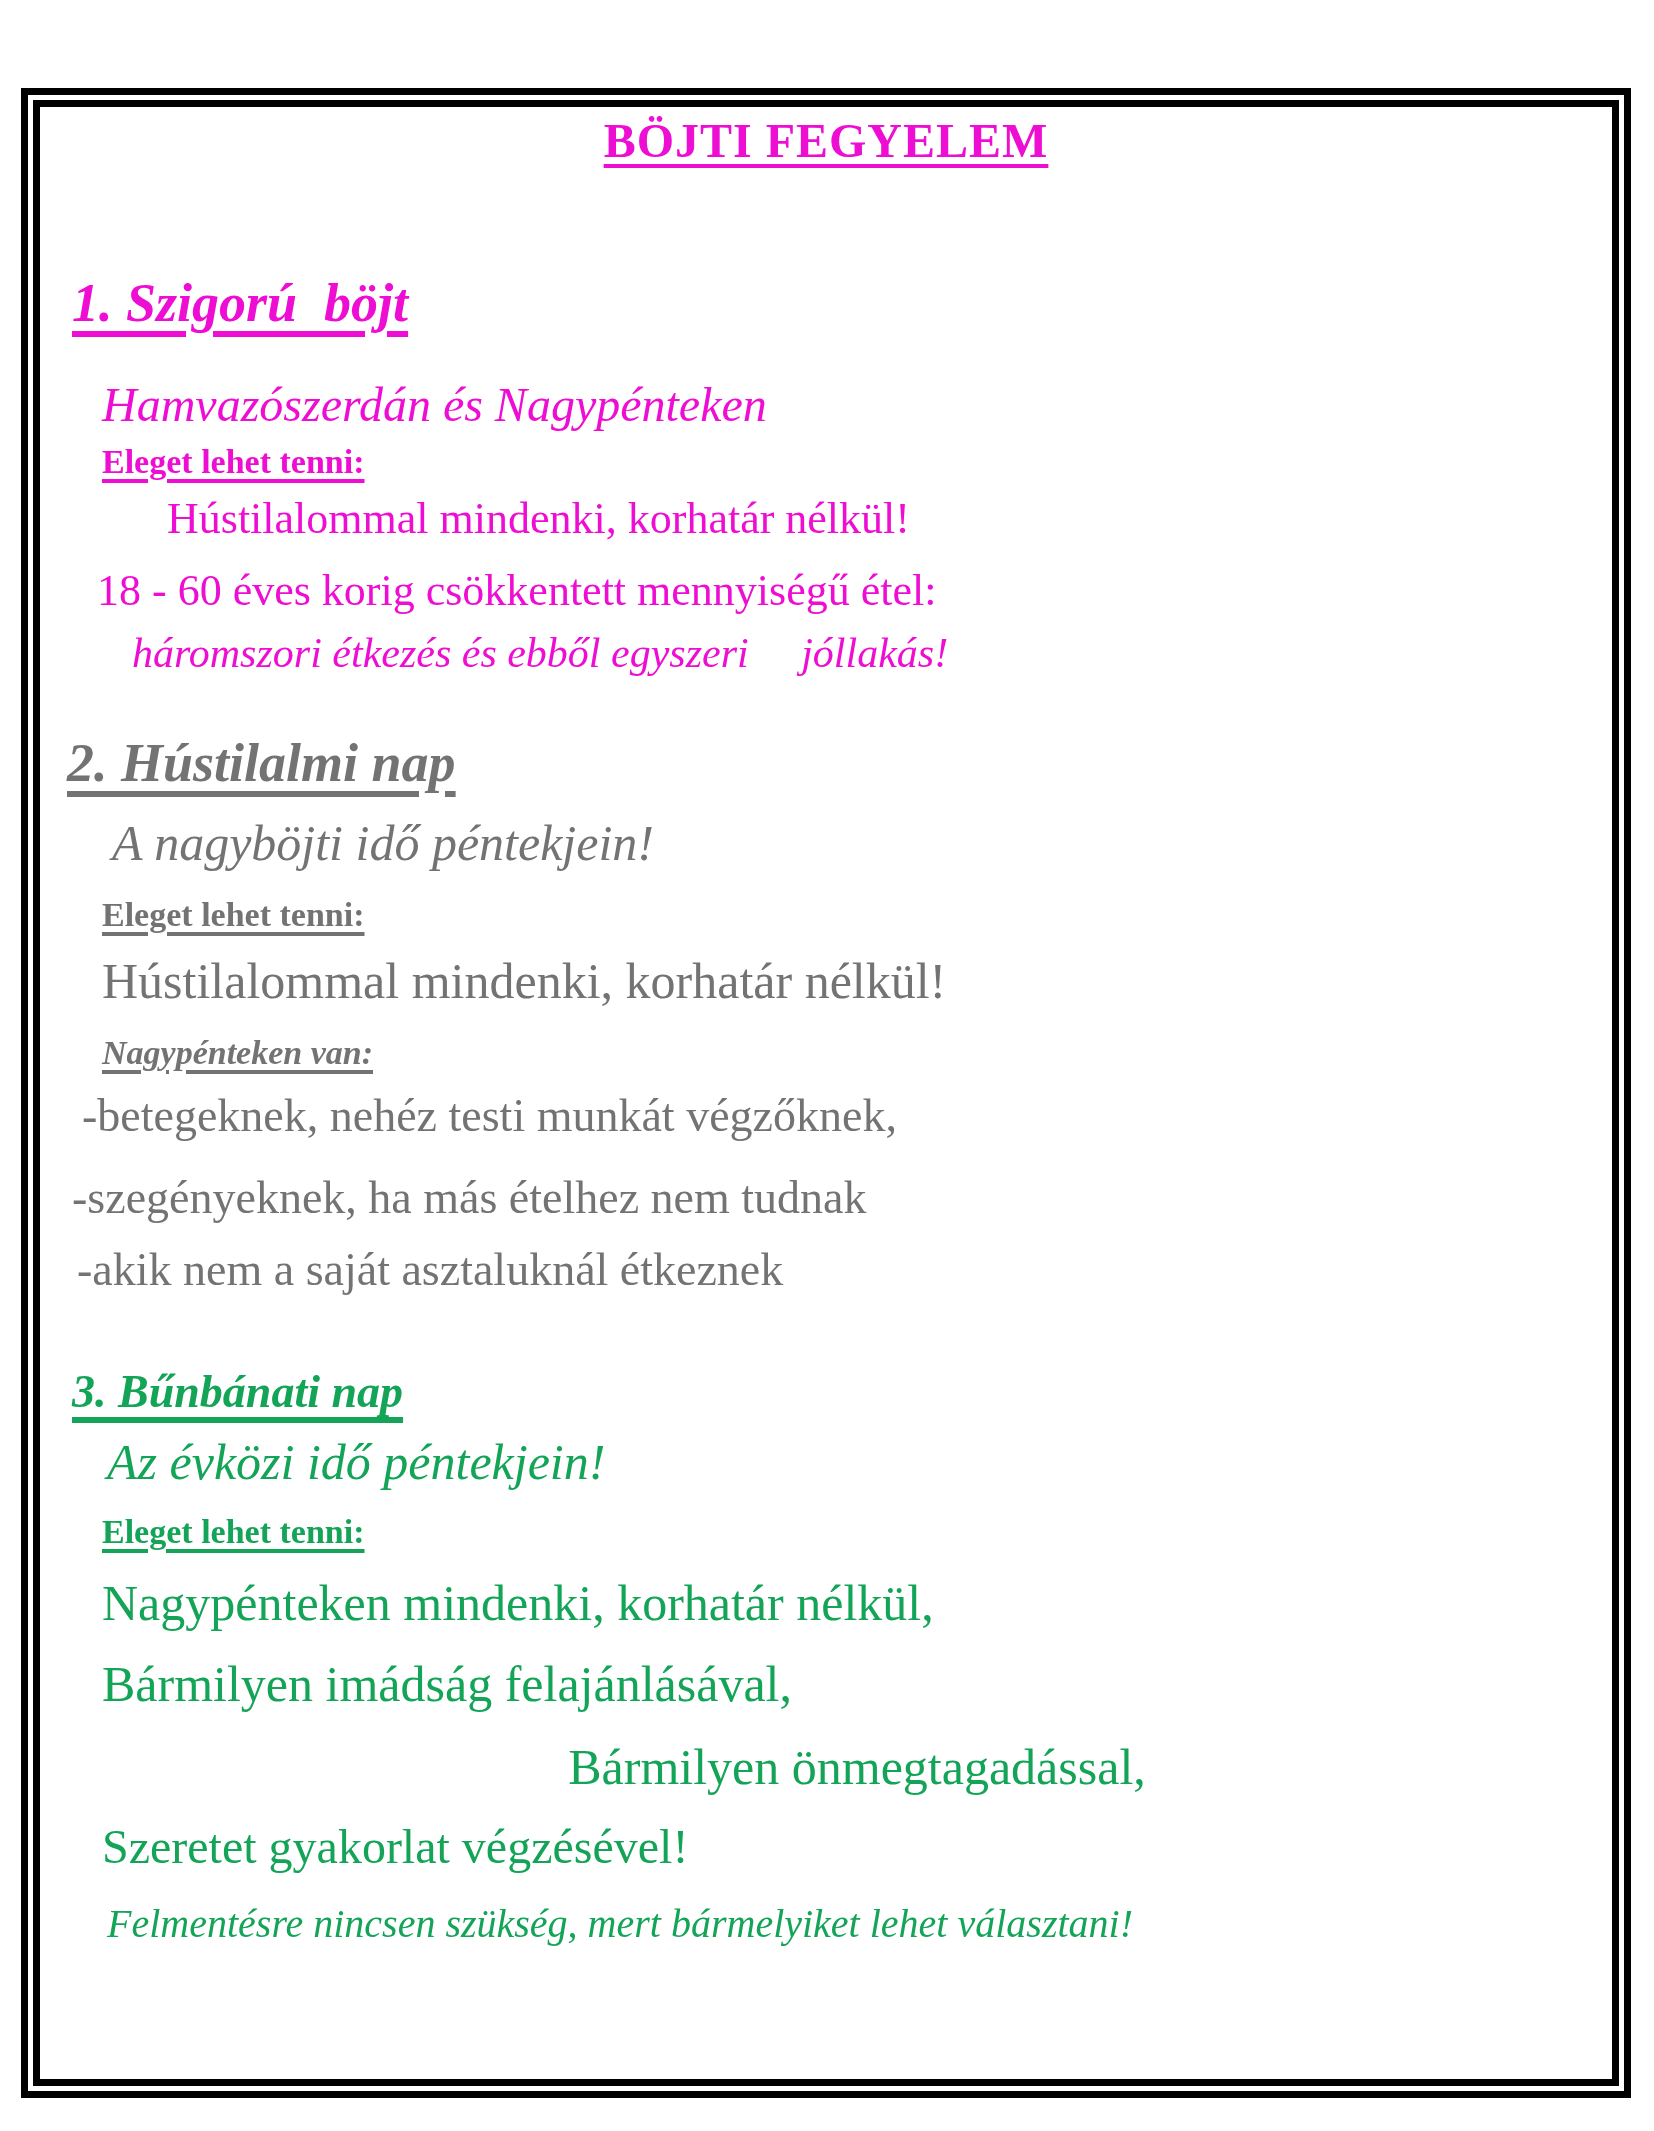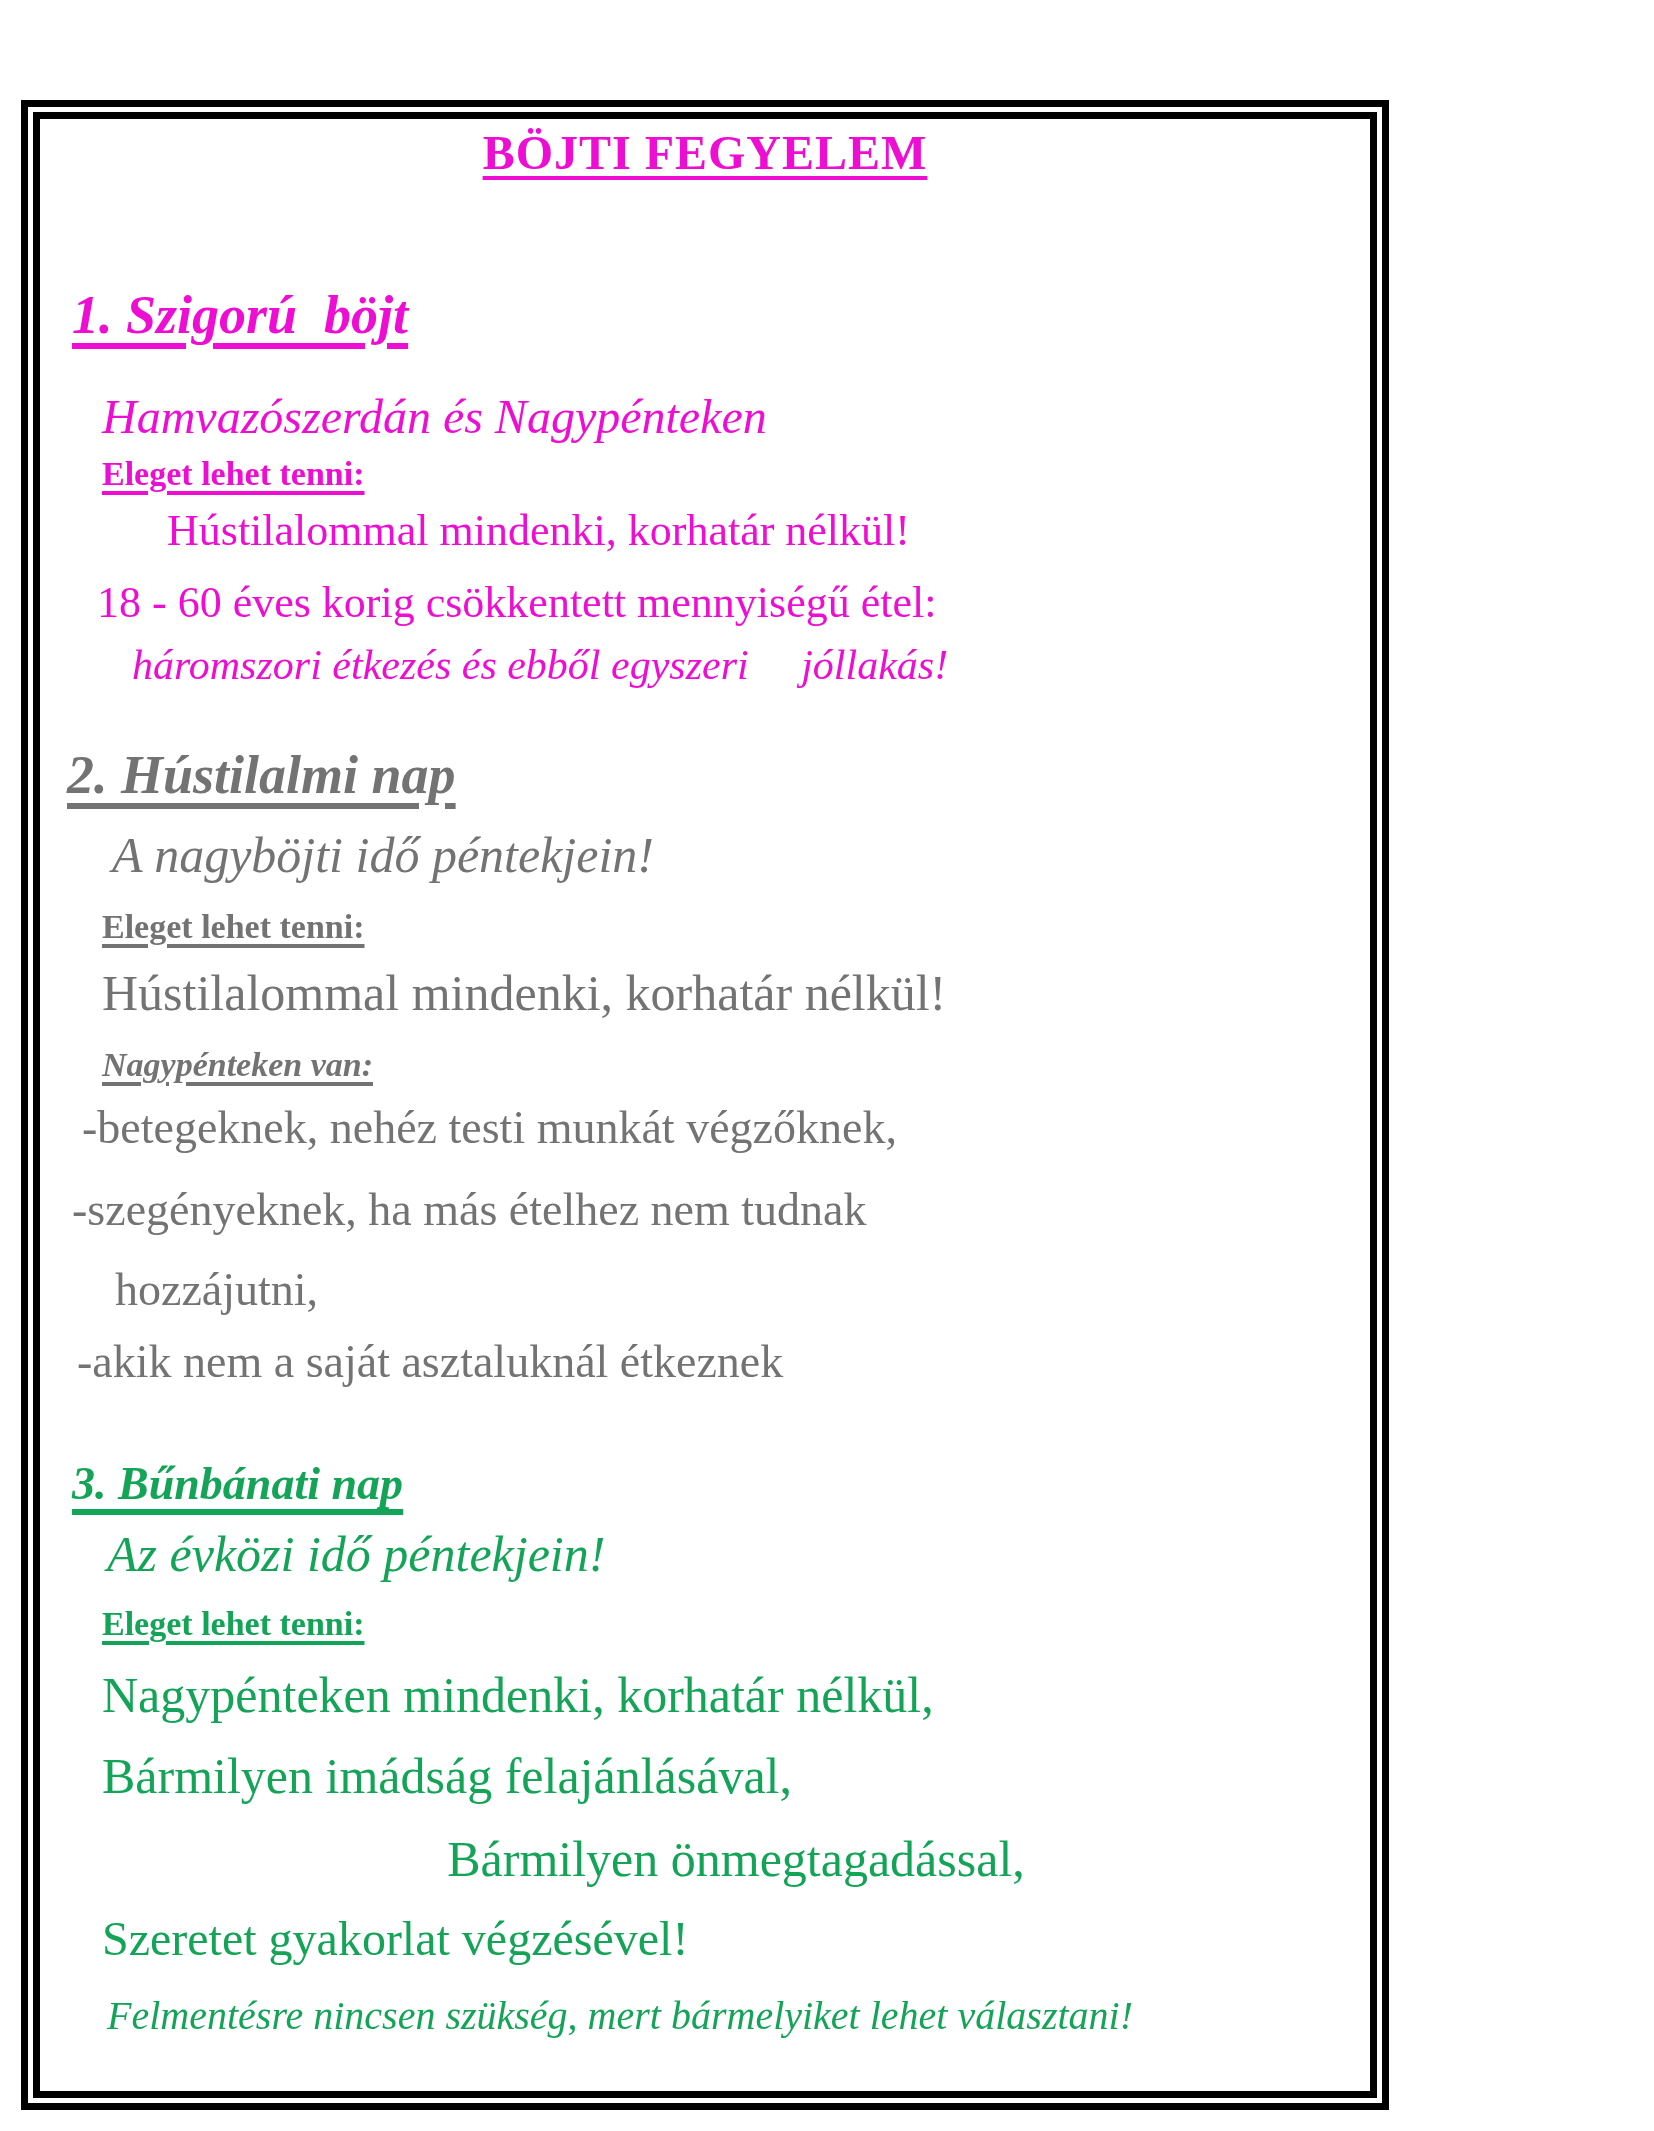--- a/index.html
+++ b/index.html
@@ -4,21 +4,21 @@
 <style>
   html,body{margin:0;padding:0;}
   body{
     width:1654px;height:2131px;
     background:#ffffff;
     font-family:"Liberation Serif", serif;
     position:relative;
     overflow:hidden;
   }
   .outer-frame{
-    position:absolute;left:21px;top:100px;width:1368px;height:2010px;
+    position:absolute;left:21px;top:88px;width:1610px;height:2010px;
     border:7px solid #000;box-sizing:border-box;text-decoration:underline;
   }
   .inner-frame{
     position:absolute;inset:5px;
     border:7px solid #000;
   }
   .content{position:absolute;inset:0;}
   .line{display:block;line-height:1.22;white-space:pre;}
   .sec1{color:#EE0DD2;}
   .sec2{color:#737373;}
@@ -72,21 +72,20 @@
       <div id="l-s1l2" class="line sec1">18 - 60 éves korig csökkentett mennyiségű étel:</div>
       <div id="l-s1l3" class="line sec1">háromszori étkezés és ebből egyszeri     jóllakás!</div>
 
       <div id="l-s2h" class="line sec2 hd">2. Hústilalmi nap</div>
       <div id="l-s2sub" class="line sec2">A nagyböjti idő péntekjein!</div>
       <div id="l-s2el" class="line sec2 lbl">Eleget lehet tenni:</div>
       <div id="l-s2l1" class="line sec2">Hústilalommal mindenki, korhatár nélkül!</div>
       <div id="l-s2fel" class="line sec2 lbl">Nagypénteken van:</div>
       <div id="l-s2b1" class="line sec2">-betegeknek, nehéz testi munkát végzőknek,</div>
       <div id="l-s2b2" class="line sec2">-szegényeknek, ha más ételhez nem tudnak</div>
-      <div id="l-s2b2b" class="line sec2">hozzájutni,</div>
       <div id="l-s2b3" class="line sec2">-akik nem a saját asztaluknál étkeznek</div>
 
       <div id="l-s3h" class="line sec3 hd">3. Bűnbánati nap</div>
       <div id="l-s3sub" class="line sec3">Az évközi idő péntekjein!</div>
       <div id="l-s3el" class="line sec3 lbl">Eleget lehet tenni:</div>
       <div id="l-s3l1" class="line sec3">Nagypénteken mindenki, korhatár nélkül,</div>
       <div id="l-s3l2" class="line sec3">Bármilyen imádság felajánlásával,</div>
       <div id="l-s3l3" class="line sec3">Bármilyen önmegtagadással,</div>
       <div id="l-s3l4" class="line sec3">Szeretet gyakorlat végzésével!</div>
       <div id="l-s3note" class="line sec3">Felmentésre nincsen szükség, mert bármelyiket lehet választani!</div>

